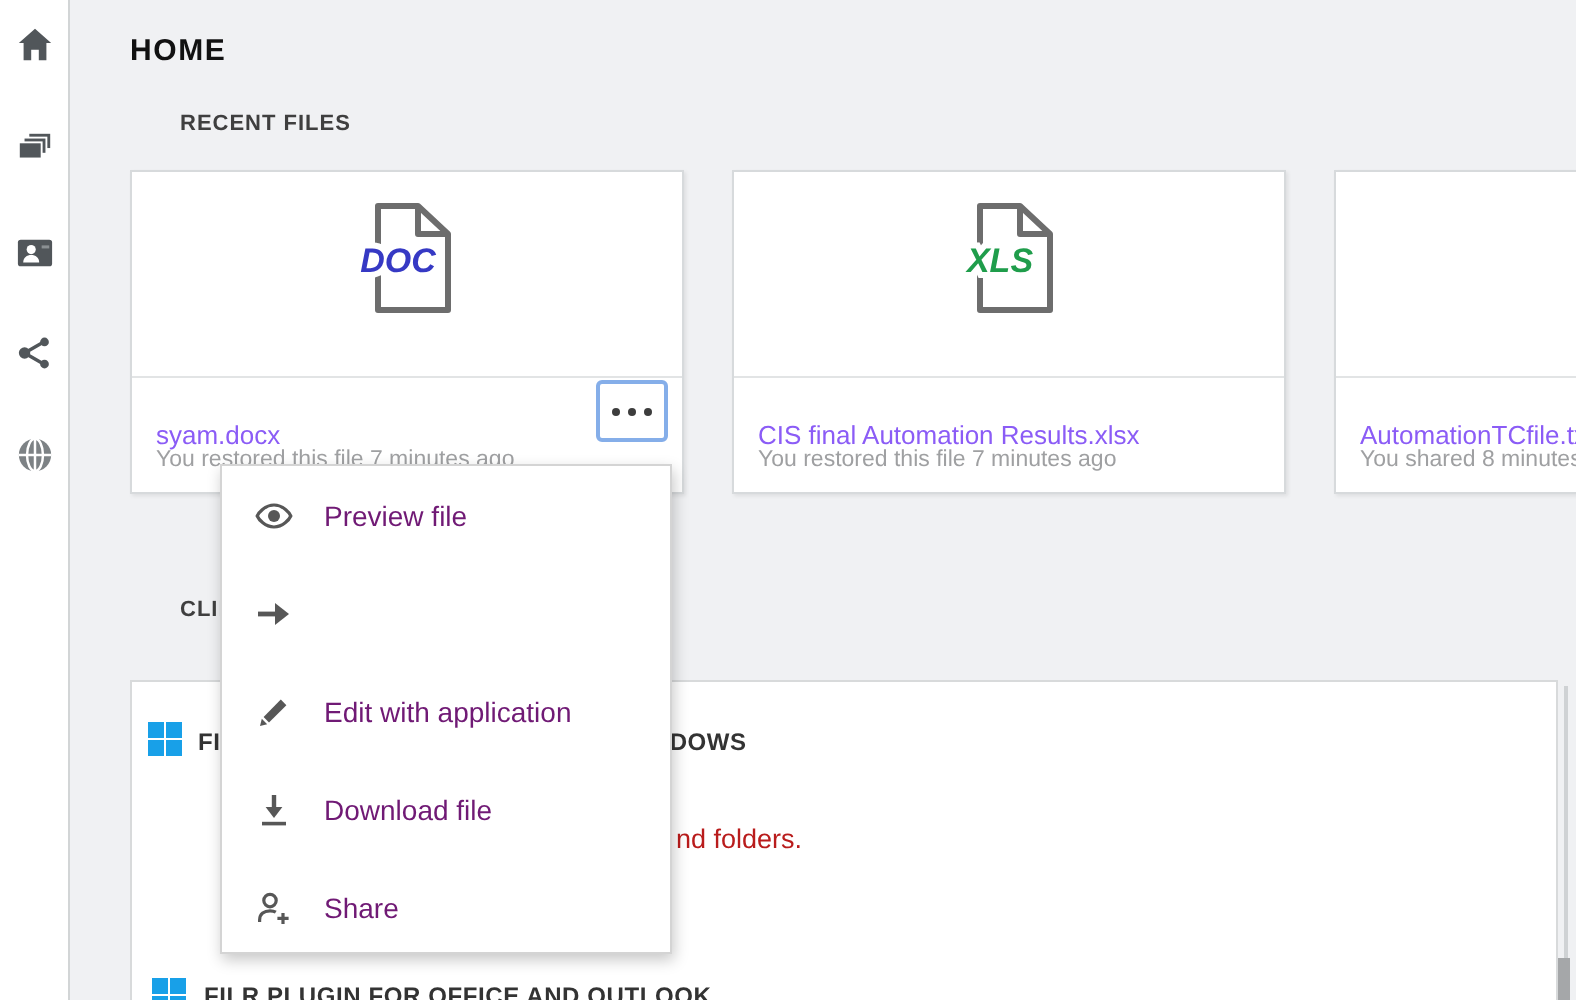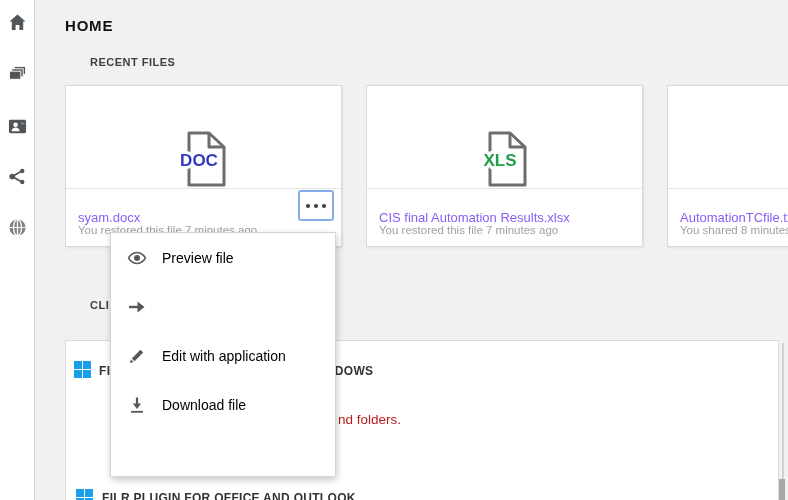--- a/index.html
+++ b/index.html
@@ -12,33 +12,33 @@
 
   
   .page-title{position:absolute;left:65px;top:7px;font-size:15px;font-weight:bold;color:#111;letter-spacing:.8px;}
   .section-label{position:absolute;font-size:11px;font-weight:bold;color:#3f3f3f;letter-spacing:.5px;margin-left:25px;}
   .lbl-recent{left:65px;top:56px;}
   .lbl-client{left:65px;top:299px;}
 
   
   .card{position:absolute;top:85px;width:277px;height:162px;background:#fff;border:1px solid #d7dadc;box-sizing:border-box;box-shadow:1px 1px 2px rgba(0,0,0,.08);}
   .card.c1{left:65px;} .card.c2{left:366px;} .card.c3{left:667px;}
-  .card-img{position:relative;height:102px;border-bottom:1px solid #e2e4e5;display:flex;align-items:flex-end;justify-content:center;}
+  .card-img{position:relative;height:102px;border-bottom:1px solid #e2e4e5;display:flex;align-items:flex-start;justify-content:center;font-style:italic;}
   .card-info{position:relative;height:58px;}
   .file-name{position:absolute;left:12px;top:21px;font-size:13px;color:#8b5cf6;white-space:nowrap;}
   .file-sub{position:absolute;left:12px;top:35px;font-size:11.5px;color:#9fa0a2;white-space:nowrap;}
   .more-btn{position:absolute;right:7px;top:1px;width:36px;height:31px;background:#fff;border:2px solid #85aee9;border-radius:3px;box-sizing:border-box;display:flex;align-items:center;justify-content:center;gap:4px;cursor:pointer;}
   .dot{width:4px;height:4px;border-radius:50%;background:#3d3d3d;}
   .doc-svg{margin-top:14px;}
 
   
   .menu{position:absolute;left:110px;top:232px;width:226px;height:245px;background:#fff;border:1px solid #d4d4d4;box-sizing:border-box;box-shadow:1px 3px 7px rgba(0,0,0,.22);z-index:10;}
   .menu-item{height:49px;display:flex;align-items:center;cursor:pointer;}
   .mi-icon{width:20px;height:20px;margin-left:16px;flex:none;}
-  .mi-label{margin-left:15px;font-size:14px;color:#000000;}
+  .mi-label{margin-left:15px;font-size:14px;color:#701a75;}
 
   
   .client-card{position:absolute;left:65px;top:340px;width:714px;height:170px;background:#fff;border:1px solid #d8dadb;box-sizing:border-box;}
   .win-row1{position:absolute;left:74px;top:361px;z-index:2;}
   .win-row2{position:absolute;left:76px;top:489px;z-index:2;}
   .win-logo{display:grid;grid-template-columns:8px 8px;grid-template-rows:8px 8px;gap:1px;}
   .win-logo span{background:#18a0e8;}
   .client-item-label{position:absolute;font-size:12px;font-weight:bold;color:#333;letter-spacing:.3px;white-space:nowrap;z-index:2;}
   .cl1{left:99px;top:364px;} .cl2{left:102px;top:491px;}
   .banner-text{position:absolute;left:338px;top:412px;font-size:13.5px;color:#b91c1c;z-index:2;}
@@ -195,15 +195,25 @@
     <div class="menu-item">
       <span class="mi-icon">
         <svg width="20" height="20" viewBox="0 0 20 20">
           <path d="M10 2.5 V10" stroke="#575757" stroke-width="2.2"></path>
           <path d="M5.8 8.5 H14.2 L10 14 Z" fill="#575757"></path>
           <path d="M4 16.8 H16" stroke="#575757" stroke-width="1.8"></path>
         </svg>
       </span>
       <span class="mi-label">Download file</span>
     </div>
+    <div class="menu-item">
+      <span class="mi-icon">
+        <svg width="20" height="20" viewBox="0 0 20 20">
+          <circle cx="8" cy="6.3" r="3.1" fill="none" stroke="#575757" stroke-width="1.6"></circle>
+          <path d="M2.8 17 V16 C2.8 12.9 5.2 11.4 8 11.4 C9.1 11.4 10.1 11.6 10.9 12.1" fill="none" stroke="#575757" stroke-width="1.6"></path>
+          <path d="M14.5 12.5 V18 M11.7 15.2 H17.3" stroke="#575757" stroke-width="1.6"></path>
+        </svg>
+      </span>
+      <span class="mi-label">Share</span>
+    </div>
   </div>
 
 </div>
 
 </body></html>

